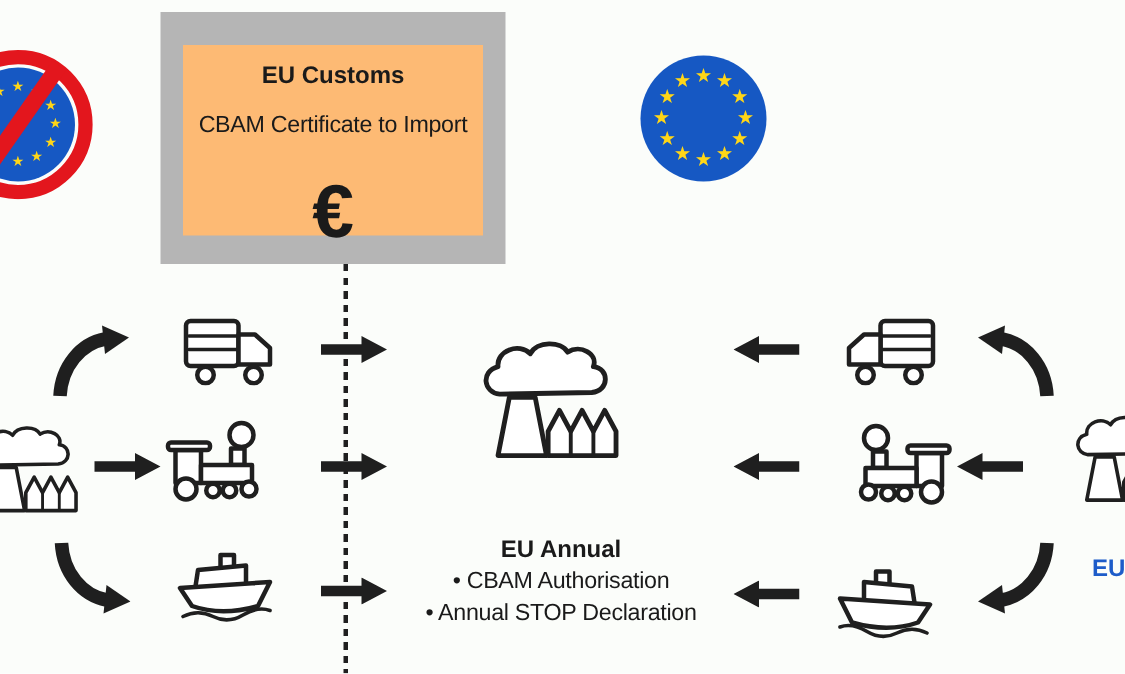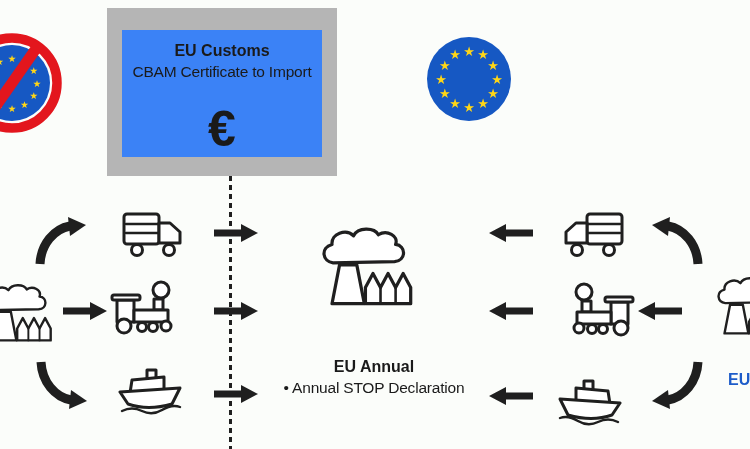--- a/index.html
+++ b/index.html
@@ -11,23 +11,23 @@
   .icon-svg .ln2{fill:none;stroke:#1f1f1f;stroke-width:2.4;stroke-linejoin:round;stroke-linecap:round;}
   .icon-svg .solid{fill:#1f1f1f;stroke:none;}
   .arrow-shape{fill:#1f1f1f;}
   .curve-path{fill:none;stroke:#1f1f1f;stroke-width:9;}
   .mirror-x{transform:scaleX(-1);}
   .mirror-y{transform:scaleY(-1);}
   .mirror-xy{transform:scale(-1,-1);}
 
   
   .customs-outer{left:107px;top:8px;width:230px;height:168px;background:#b5b5b5;}
-  .customs-inner{position:absolute;left:15px;right:15px;top:22px;bottom:19px;background:#3b82f6;text-align:center;}
+  .customs-inner{position:absolute;left:15px;right:15px;top:22px;bottom:19px;background:#fdba74;text-align:center;}
   .customs-title{margin-top:12px;font-size:16px;font-weight:bold;color:#1a1a1a;}
-  .customs-sub{font-size:15.5px;color:#1a1a1a;margin-top:3px;letter-spacing:-0.2px;}
+  .customs-sub{font-size:15.5px;color:#1a1a1a;margin-top:15px;letter-spacing:-0.2px;}
   .customs-icons{display:flex;justify-content:center;align-items:center;gap:6px;margin-top:22px;height:52px;flex-direction:column;}
   .euro{font-size:50px;font-weight:600;color:#1a1a1a;line-height:48px;}
   .stop-text{fill:#ffffff;font-weight:bold;font-size:12.5px;font-family:"Liberation Sans",sans-serif;letter-spacing:0.2px;}
 
   
   .star{fill:#ffd617;font-size:13px;font-family:"DejaVu Sans",sans-serif;}
   .star-s{fill:#ffd617;font-size:9.5px;font-family:"DejaVu Sans",sans-serif;}
 
   
   .dash-line{left:229px;top:176px;width:3px;height:273px;
@@ -164,20 +164,21 @@
 
   <svg class="abs icon-svg" style="left:318px;top:226px" width="97" height="80" viewBox="0 0 90 74">
     <path class="ln" stroke-width="3.5" d="M14,34 C4,33 2,20 13,17 C12,7 26,2 33,9 C37,1 52,1 56,8 C64,3 75,9 72,17 C82,18 82,32 71,33 Z"></path>
     <path class="ln" stroke-width="3.5" d="M20,36 L36,36 L43,72 L13,72 Z"></path>
     <path class="ln" stroke-width="3.5" d="M44,72 L44,57 L51,44 L58,57 L65,44 L72,57 L79,44 L86,57 L86,72 Z"></path>
     <path class="ln2" d="M58,57 V72 M72,57 V72"></path>
   </svg>
 
   <div class="abs buyer-block">
     <div class="buyer-title">EU Annual</div>
+    <div class="buyer-line">• CBAM Authorisation</div>
     <div class="buyer-line">• Annual STOP Declaration</div>
   </div>
 
   <svg class="abs mirror-x" style="left:489px;top:224px" width="44" height="18" viewBox="0 0 44 18">
     <polygon class="arrow-shape" points="0,5.5 27,5.5 27,0 44,9 27,18 27,12.5 0,12.5"></polygon>
     </svg>
   <svg class="abs mirror-x" style="left:489px;top:302px" width="44" height="18" viewBox="0 0 44 18">
     <polygon class="arrow-shape" points="0,5.5 27,5.5 27,0 44,9 27,18 27,12.5 0,12.5"></polygon>
     </svg>
   <svg class="abs mirror-x" style="left:489px;top:387px" width="44" height="18" viewBox="0 0 44 18">

